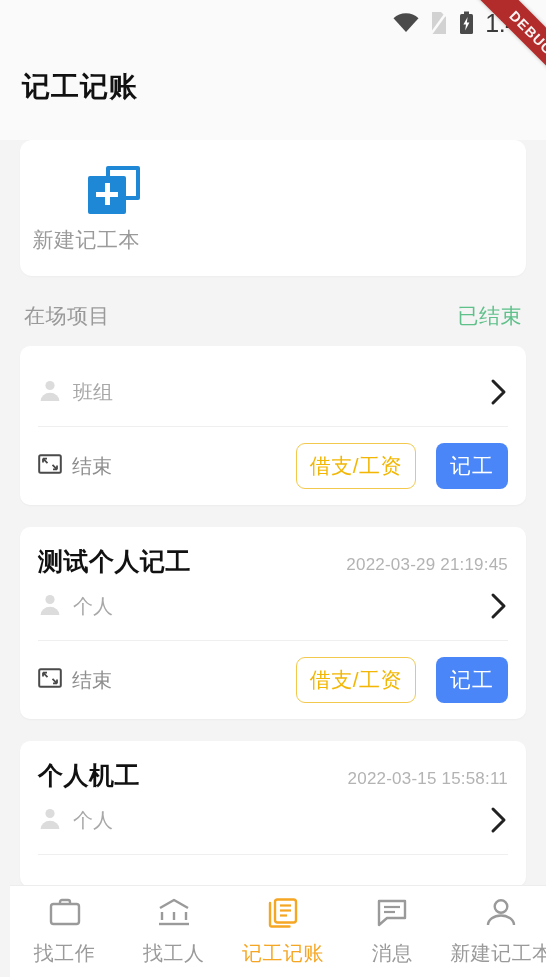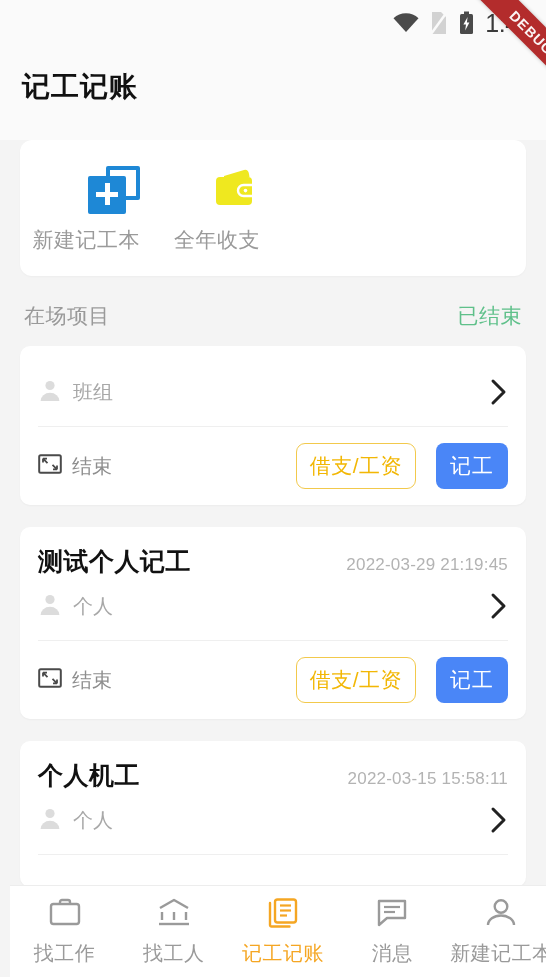--- a/index.html
+++ b/index.html
@@ -213,32 +213,20 @@
   <div class="qa-item">
     <span class="ic-newbook">
       <span class="back"></span>
         <span class="front"></span>
       <span class="plus-h"></span>
         <span class="plus-v"></span>
     </span>
     <span class="qa-label">新建记工本</span>
   </div>
 
-  <div class="qa-item">
-    <span class="ic-wallet">
-      <svg width="52" height="48" viewBox="0 0 52 48">
-        <path d="M16 10 L36 4 Q40 3 41 8 L41.5 11 L16 11 Z" fill="#efe81f"></path>
-        <rect x="8" y="11" width="36" height="28" rx="4" fill="#efe81f"></rect>
-        <path d="M44 19 h-9 a6 6 0 0 0 0 12 h9 z" fill="#efe81f"></path>
-        <path d="M44 19 h-8.5 a5.5 5.5 0 0 0 0 11 h8.5" fill="none" stroke="#fefefe" stroke-width="2.4"></path>
-        <circle cx="37.5" cy="24.6" r="1.8" fill="#fefefe"></circle>
-      </svg>
-    </span>
-    <span class="qa-label">全年收支</span>
-  </div>
 
 </div>
 
 <div class="section-head">
   <span class="section-title">在场项目</span>
   <span class="section-action">已结束</span>
 </div>
 
 <div class="list">
 

